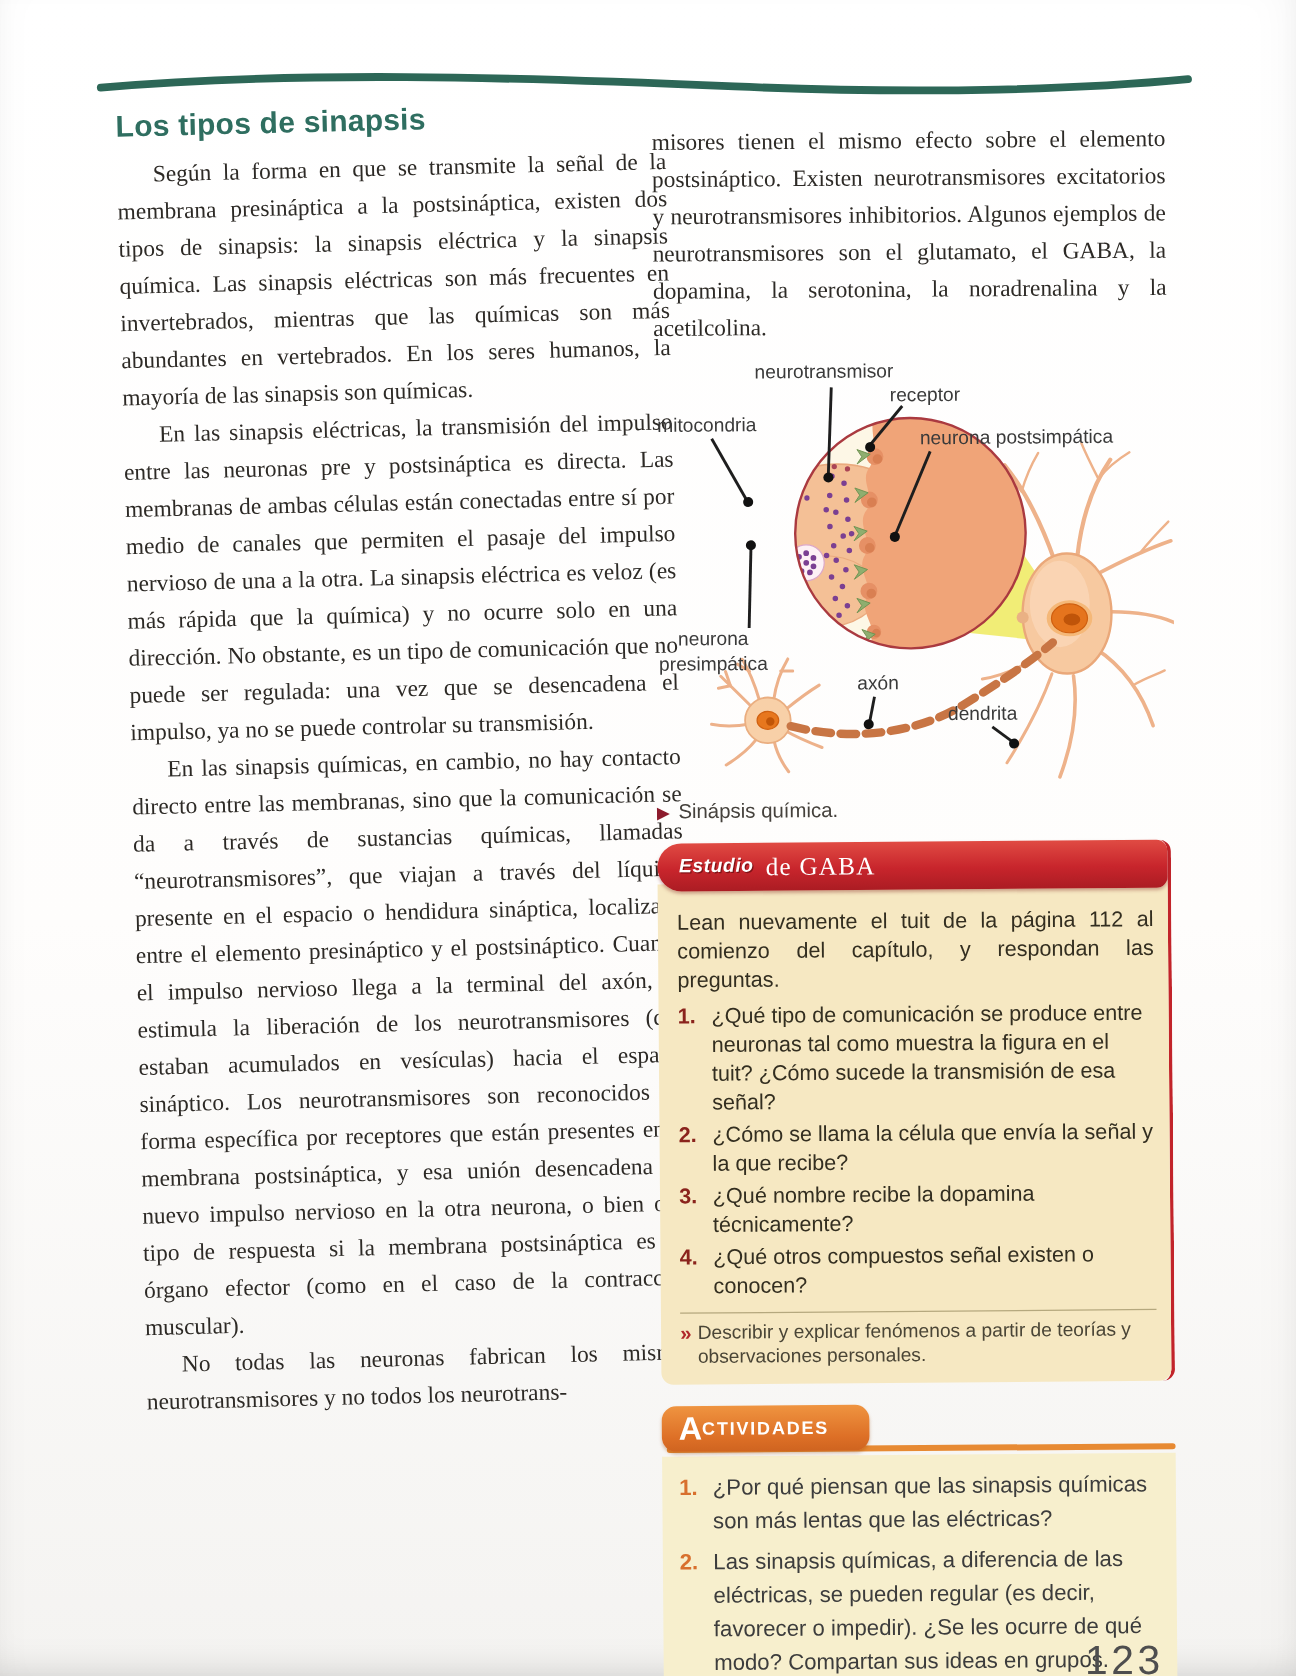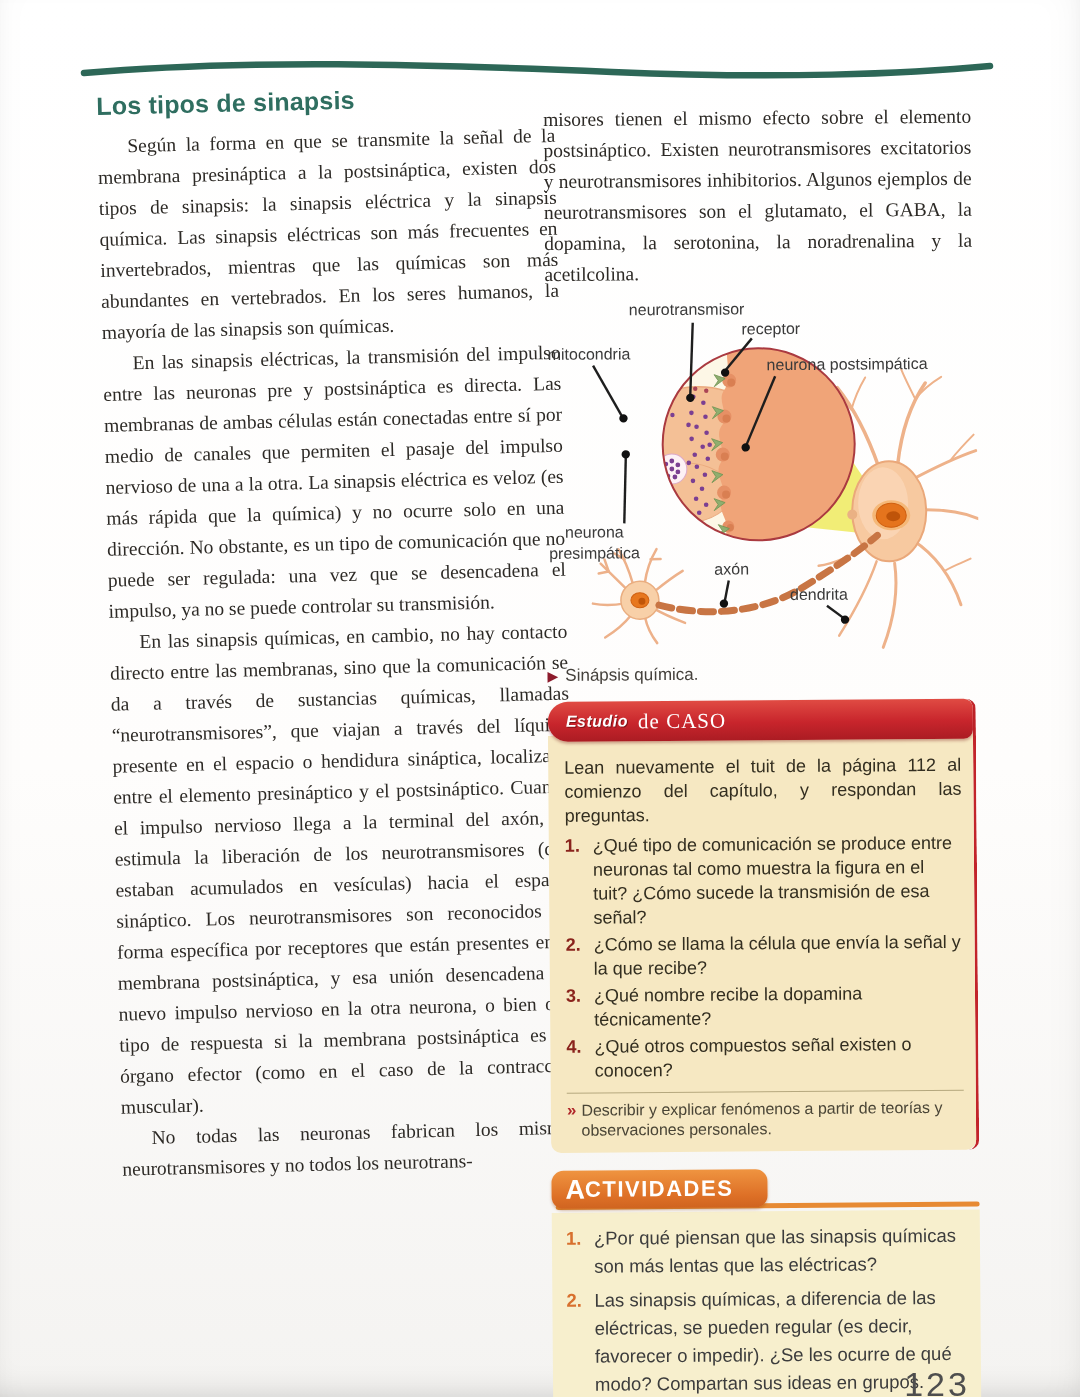--- a/index.html
+++ b/index.html
@@ -85,21 +85,21 @@
   .act-head{position:relative;height:42px;}
   .act-bar{position:absolute;left:4px;right:0;bottom:3px;height:5px;background:#e78a33;border-radius:3px;}
   .act-tab{
     position:absolute;left:0;top:0;height:38px;z-index:1;
     display:flex;align-items:center;padding:0 34px 0 14px;
     background:linear-gradient(180deg,#ef9440 0%,#dd6f26 70%,#cf6420 100%);
     border-radius:12px;box-shadow:0 2px 3px rgba(150,70,10,.35);
     color:#ffffff;font-family:"Liberation Sans", sans-serif;font-weight:700;
   }
   .act-A{font-size:27px;line-height:1;}
-  .act-rest{font-size:22px;letter-spacing:1.5px;}
+  .act-rest{font-size:15px;letter-spacing:1.5px;}
   .act-body{
     background:#f7efcd;border-radius:0 0 14px 14px;padding:12px 14px 14px 14px;
     font-family:"Liberation Sans", sans-serif;font-size:18.5px;line-height:28px;color:#3c3c3c;
   }
   .act-q{margin-top:6px;}
   .act-q:first-child{margin-top:0;}
   .qn.o{color:#d8702e;}
 
   
   .pagenum-wrap{position:absolute;left:893px;top:1365px;width:88px;text-align:center;}
@@ -326,21 +326,21 @@
         <text x="272" y="304" text-anchor="middle">dendrita</text>
       </svg>
       <figcaption>
         <span class="tri">▶</span><span>Sinápsis química.</span>
       </figcaption>
     </figure>
 
     <section class="caso">
       <div class="caso-head">
         <span class="caso-w1">Estudio</span>
-        <span class="caso-w2">de CASO</span>
+        <span class="caso-w2">de GABA</span>
       </div>
       <div class="caso-body">
         <p class="caso-intro">Lean nuevamente el tuit de la página 112 al comienzo del capítulo, y respondan las preguntas.</p>
         <div class="q">
           <span class="qn">1.</span>
           <span class="qt">¿Qué tipo de comunicación se produce entre neuronas tal como muestra la figura en el tuit? ¿Cómo sucede la transmisión de esa señal?</span>
         </div>
         <div class="q">
           <span class="qn">2.</span>
           <span class="qt">¿Cómo se llama la célula que envía la señal y la que recibe?</span>

